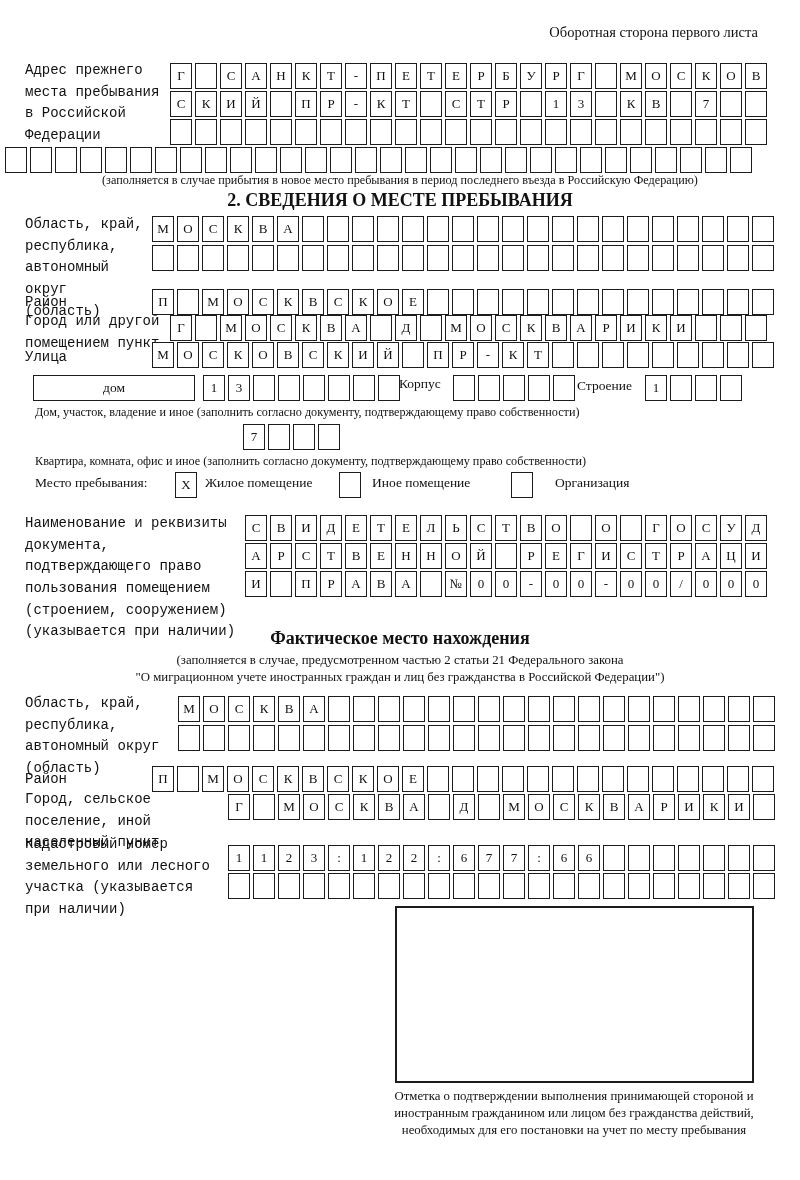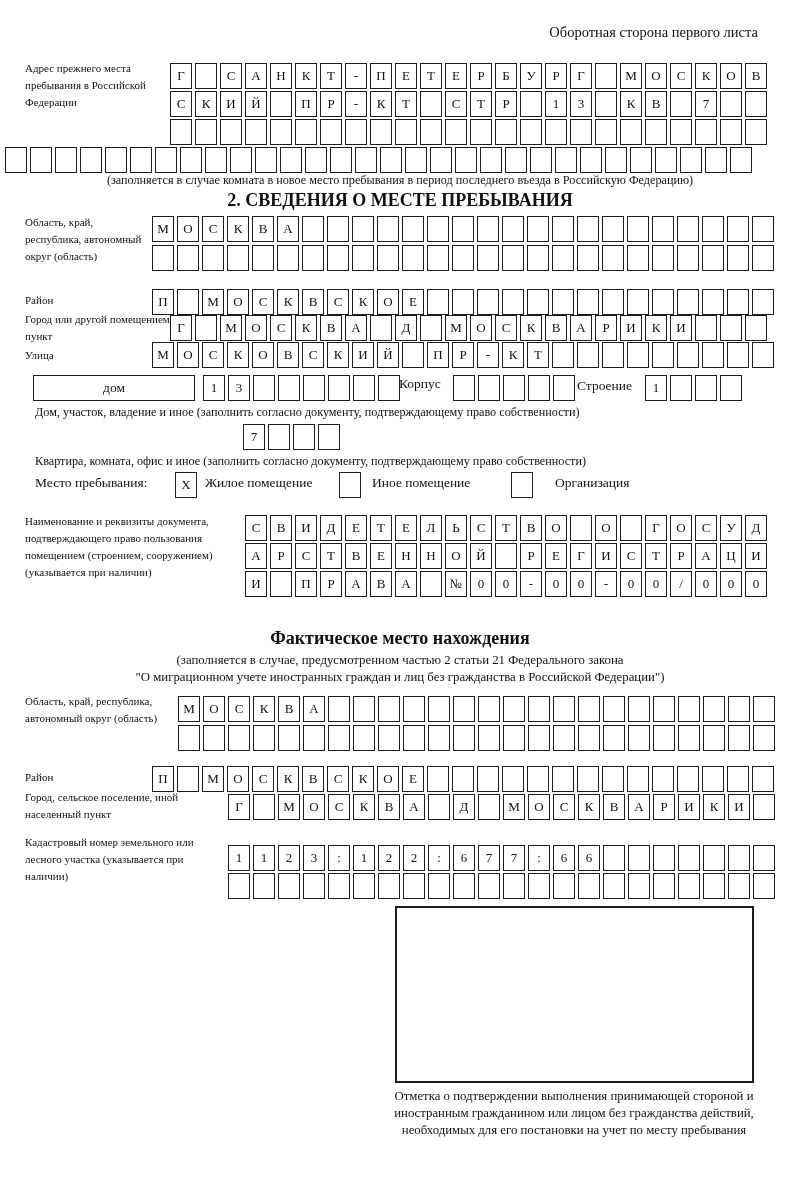--- a/index.html
+++ b/index.html
@@ -1,21 +1,21 @@
 <!DOCTYPE html>
 <html><head>
 <meta charset="utf-8">
 <style>
   html,body{margin:0;padding:0;background:#ffffff;}
   .page{
     position:relative;width:800px;height:1180px;background:#fff;
     font-family:"Liberation Serif", serif;color:#111;overflow:hidden;
   }
   .title-right{position:absolute;top:24px;right:42px;font-size:14.5px;}
-  .label{position:absolute;font-size:11px;line-height:1.55;}
+  .label{position:absolute;font-size:14px;line-height:1.55;font-family:Liberation Mono, monospace;}
   .note{position:absolute;font-size:12.2px;line-height:1.3;}
   .center{text-align:center;}
   .sect-title{position:absolute;left:0;width:800px;text-align:center;font-weight:bold;font-size:18px;}
   .cellrow{position:absolute;display:flex;gap:3px;}
   .cell{
     width:20px;height:24px;border:1.6px solid #1c1c1c;background:#fff;
     display:flex;align-items:center;justify-content:center;
     font-size:13px;font-family:"Liberation Serif", serif;flex:0 0 auto;
   }
   .abox{position:absolute;}
@@ -137,21 +137,21 @@
       <div class="cell"></div>
       <div class="cell"></div>
       <div class="cell"></div>
       <div class="cell"></div>
       <div class="cell"></div>
       <div class="cell"></div>
       <div class="cell"></div>
       <div class="cell"></div>
       <div class="cell"></div>
     </div>
-  <div class="note center" style="left:0;top:173px;width:800px">(заполняется в случае комната в новое место пребывания в период последнего въезда в Российскую Федерацию)</div>
+  <div class="note center" style="left:0;top:173px;width:800px">(заполняется в случае прибытия в новое место пребывания в период последнего въезда в Российскую Федерацию)</div>
 
   <div class="sect-title" style="top:190px">2. СВЕДЕНИЯ О МЕСТЕ ПРЕБЫВАНИЯ</div>
 
   <div class="label" style="left:25px;top:214px;width:122px">Область, край, республика, автономный округ (область)</div>
   <div class="cellrow" style="left:152px;top:216px">
       <div class="cell">М</div>
       <div class="cell">О</div>
       <div class="cell">С</div>
       <div class="cell">К</div>
       <div class="cell">В</div>

